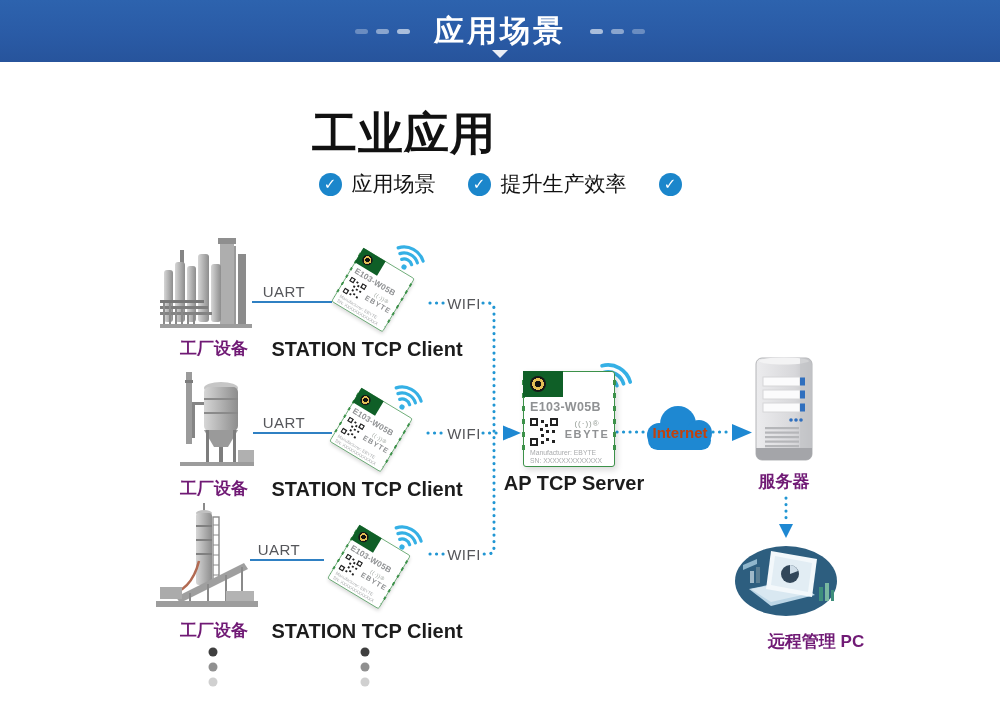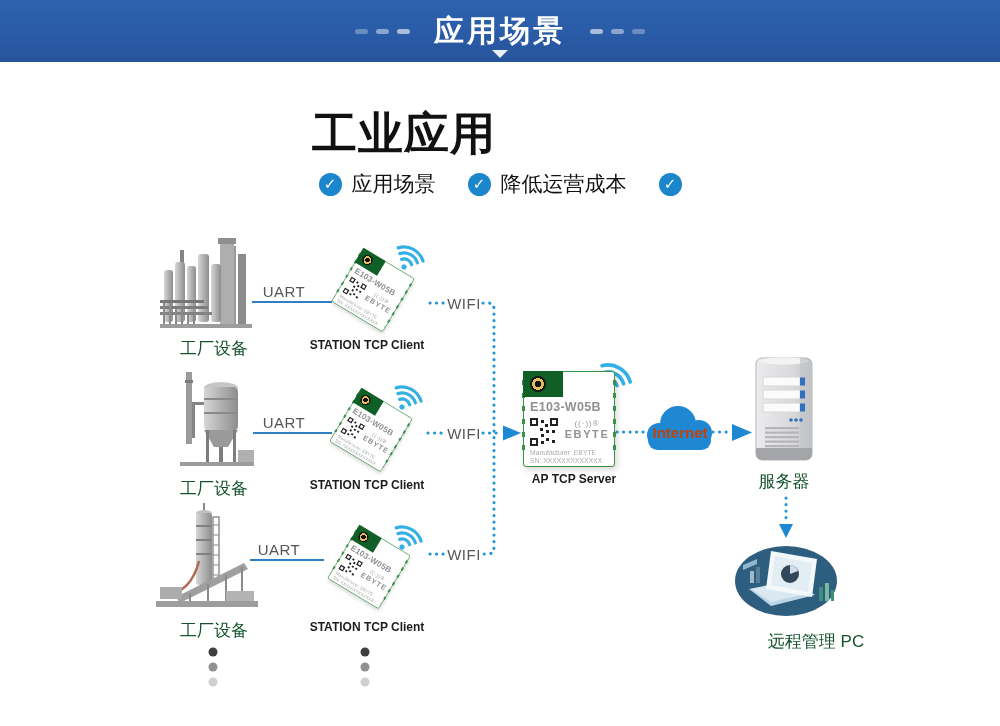--- a/index.html
+++ b/index.html
@@ -23,22 +23,22 @@
                font-size:45px;font-weight:700;color:#111;letter-spacing:1px;}
   .benefits{position:absolute;left:0;top:170px;width:1000px;display:flex;
             justify-content:center;gap:32px;align-items:center;}
   .benefit{display:flex;align-items:center;gap:10px;}
   .check{width:23px;height:23px;border-radius:50%;background:#1b86cb;color:#fff;
          font-size:15px;font-weight:700;display:flex;align-items:center;justify-content:center;}
   .benefit-label{font-size:21px;color:#121212;}
 
   
   .lbl{position:absolute;transform:translateX(-50%);white-space:nowrap;}
-  .lbl-cn{font-size:17px;color:#14532d;font-weight:400;}
-  .lbl-role{font-size:12px;color:#1c1c1c;font-weight:600;}
+  .lbl-cn{font-size:17px;color:#701a75;font-weight:700;}
+  .lbl-role{font-size:20px;color:#1c1c1c;font-weight:600;}
   .lbl-link{font-size:15px;color:#55565a;font-weight:500;letter-spacing:.5px;}
   .lbl-cloud{font-size:15px;color:#c2410c;font-weight:600;}
 
   
   .module{position:absolute;width:90px;height:94px;background:#fff;
           border:1.5px solid #3c9149;border-radius:3px;
           box-shadow:2px 3px 6px rgba(0,0,0,.15);}
   .module::before,.module::after{content:"";position:absolute;top:8px;bottom:8px;width:3px;
           background:repeating-linear-gradient(180deg,#3c9149 0 5px,transparent 5px 13px);}
   .module::before{left:-2px}.module::after{right:-2px}
@@ -82,21 +82,21 @@
   </div>
 
   <div class="intro-title">工业应用</div>
   <div class="benefits">
     <div class="benefit">
       <span class="check">✓</span>
       <span class="benefit-label">应用场景</span>
     </div>
     <div class="benefit">
       <span class="check">✓</span>
-      <span class="benefit-label">降低运营成本</span>
+      <span class="benefit-label">提升生产效率</span>
     </div>
     <div class="benefit">
       <span class="check">✓</span>
     </div>
   </div>
 
   <svg class="art" width="1000" height="726" viewBox="0 0 1000 726">
     <defs>
       <linearGradient id="gCol" x1="0" y1="0" x2="1" y2="0">
         <stop offset="0" stop-color="#d6d6d6"></stop>

